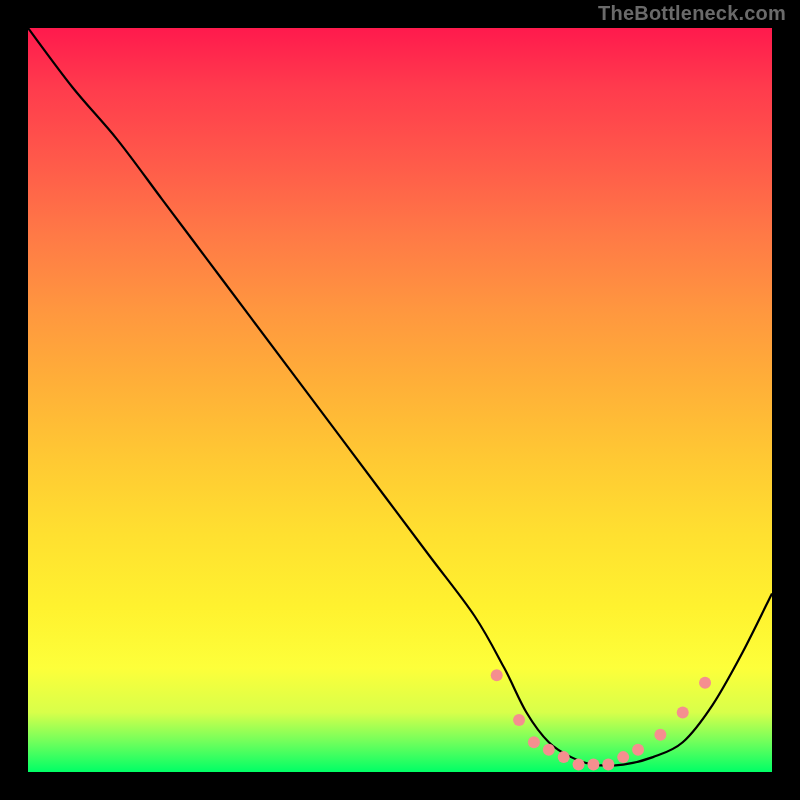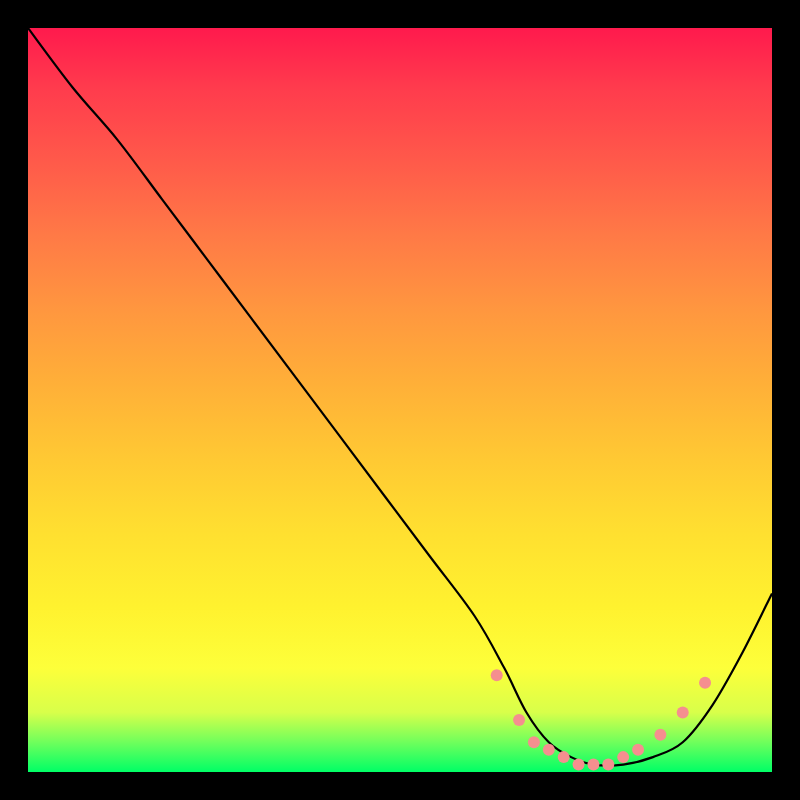--- a/index.html
+++ b/index.html
@@ -57,20 +57,21 @@
     top: 0;
     left: 0;
     width: 744px;
     height: 744px;
   }
 </style>
 </head>
 <body>
 
 <div class="frame">
+  <div class="watermark">TheBottleneck.com</div>
   <div class="plot">
     <svg class="curve" viewBox="0 0 744 744">
       <g id="curve-layer">
           <path d="M 0,0 C 7.44,9.919999999999996 29.759999999999998,40.91999999999997 44.64,59.51999999999998 C 59.52,78.11999999999999 74.4,93.00000000000001 89.28,111.60000000000002 C 104.16,130.20000000000002 119.03999999999999,151.28 133.92,171.12 C 148.79999999999998,190.96 163.68,210.79999999999998 178.56,230.64 C 193.44,250.48 208.32,270.32000000000005 223.2,290.16 C 238.07999999999998,310 252.95999999999998,329.84000000000003 267.84,349.68 C 282.71999999999997,369.52 297.59999999999997,389.36 312.47999999999996,409.2 C 327.35999999999996,429.03999999999996 342.24,448.88 357.12,468.72 C 372,488.56000000000006 386.88000000000005,508.40000000000003 401.76000000000005,528.24 C 416.64000000000004,548.08 434,569.16 446.4,587.76 C 458.79999999999995,606.36 467.48,623.72 476.16,639.84 C 484.84000000000003,655.96 491.04,672.08 498.48,684.48 C 505.92,696.88 513.3599999999999,706.8 520.8,714.24 C 528.24,721.6800000000001 535.68,725.4 543.12,729.12 C 550.5600000000001,732.84 556.76,735.3199999999999 565.44,736.56 C 574.1200000000001,737.8 585.2800000000001,737.8 595.2,736.56 C 605.12,735.3199999999999 615.04,732.84 624.9599999999999,729.12 C 634.8799999999999,725.4 644.8,722.9200000000001 654.72,714.24 C 664.6400000000001,705.56 674.5600000000001,691.92 684.48,677.04 C 694.4,662.16 704.32,643.5600000000001 714.24,624.96 C 724.16,606.36 739.04,575.36 744,565.44" stroke="#000000" stroke-width="2.2" fill="none"></path>
         </g>
       <g id="marker-layer">
           <circle cx="468.72" cy="647.28" r="6" fill="#f58f8f" stroke="#e96a6a" stroke-width="0"></circle>
           <circle cx="491.04" cy="691.92" r="6" fill="#f58f8f" stroke="#e96a6a" stroke-width="0"></circle>
           <circle cx="505.92" cy="714.24" r="6" fill="#f58f8f" stroke="#e96a6a" stroke-width="0"></circle>
           <circle cx="520.8" cy="721.68" r="6" fill="#f58f8f" stroke="#e96a6a" stroke-width="0"></circle>

